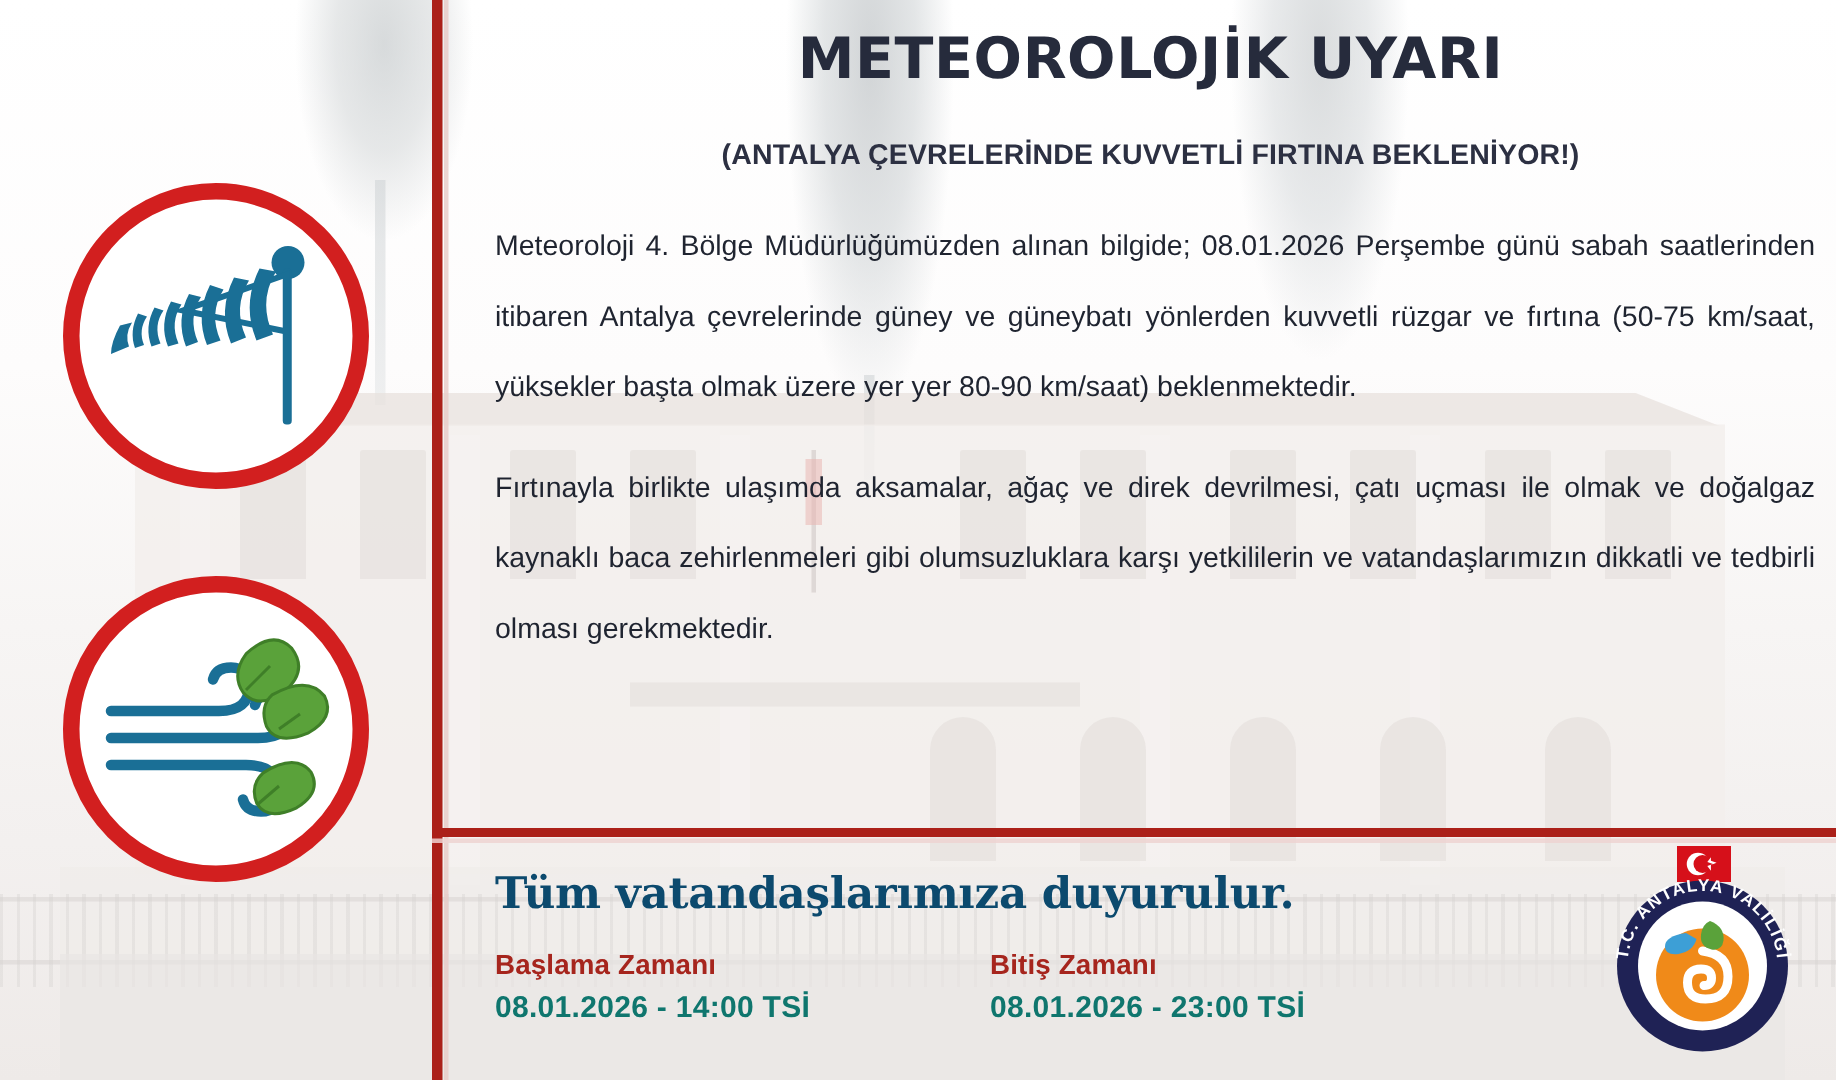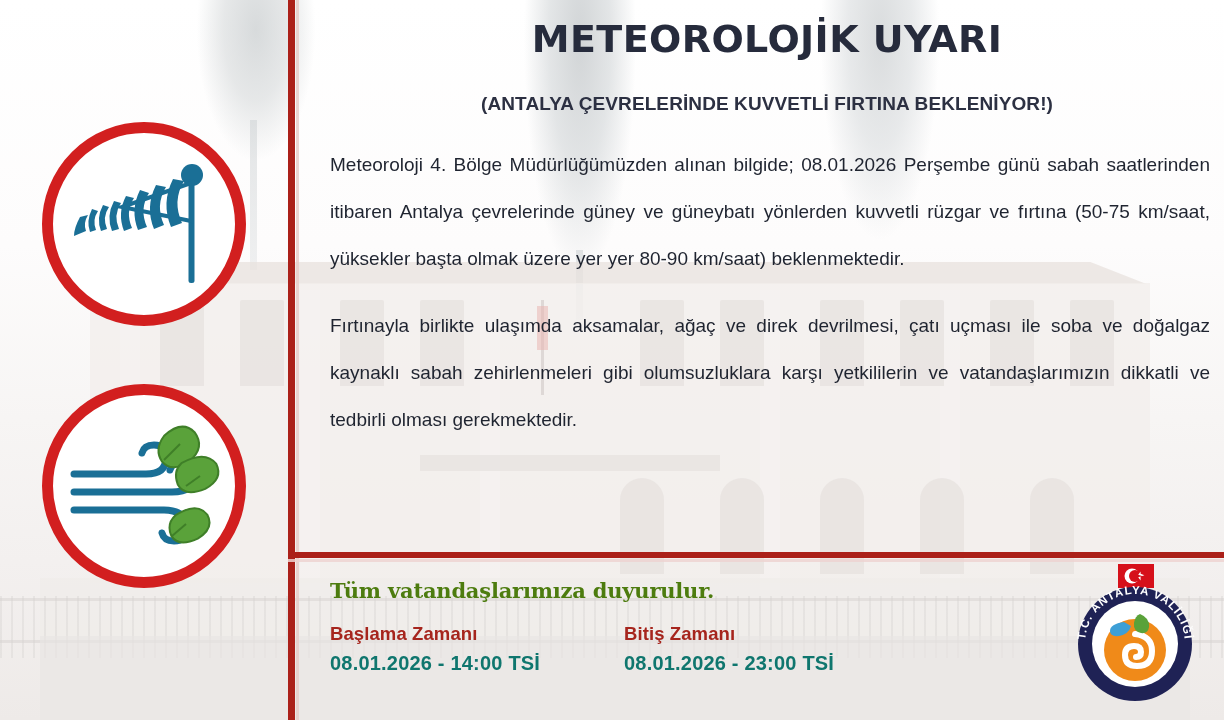--- a/index.html
+++ b/index.html
@@ -154,30 +154,30 @@
     text-align:justify;
     text-justify:inter-word;
     font-family:Liberation Sans, sans-serif;
   }
   .body-text p + p { margin-top:20px; }
 
   .footer {
     position:absolute; left:20px; top:578px; width:880px;
   }
   .footer-head {
-    font-size:21px;
+    font-size:29px;
     font-weight:bold;
-    color:#4d7c0f;
+    color:#0c4a6e;
     font-family:"DejaVu Serif", serif;
     letter-spacing:-.2px;
   }
   .times {
     margin-top:20px;
     display:flex;
-    gap:54px;
+    gap:90px;
   }
   .time-block { min-width:240px; }
   .time-label {
     font-size:18.5px; font-weight:bold; color:#a6251d; letter-spacing:.1px;
   }
   .time-value {
     margin-top:7px;
     font-size:20px; font-weight:bold; color:#0f766e; letter-spacing:.2px;
   }
 
@@ -286,21 +286,21 @@
 
   </div>
 
   <div class="content">
 
     <h1 class="title">METEOROLOJİK UYARI</h1>
     <h2 class="subtitle">(ANTALYA ÇEVRELERİNDE KUVVETLİ FIRTINA BEKLENİYOR!)</h2>
 
     <div class="body-text">
       <p>Meteoroloji 4. Bölge Müdürlüğümüzden alınan bilgide; 08.01.2026 Perşembe günü sabah saatlerinden itibaren Antalya çevrelerinde güney ve güneybatı yönlerden kuvvetli rüzgar ve fırtına (50-75 km/saat, yüksekler başta olmak üzere yer yer 80-90 km/saat) beklenmektedir.</p>
-      <p>Fırtınayla birlikte ulaşımda aksamalar, ağaç ve direk devrilmesi, çatı uçması ile soba ve doğalgaz kaynaklı sabah zehirlenmeleri gibi olumsuzluklara karşı yetkililerin ve  vatandaşlarımızın dikkatli ve tedbirli olması gerekmektedir.</p>
+      <p>Fırtınayla birlikte ulaşımda aksamalar, ağaç ve direk devrilmesi, çatı uçması ile olmak ve doğalgaz kaynaklı baca zehirlenmeleri gibi olumsuzluklara karşı yetkililerin ve  vatandaşlarımızın dikkatli ve tedbirli olması gerekmektedir.</p>
     </div>
 
     <div class="footer">
       <div class="footer-head">Tüm vatandaşlarımıza duyurulur.</div>
 
       <div class="times">
         <div class="time-block">
           <div class="time-label">Başlama Zamanı</div>
           <div class="time-value">08.01.2026 - 14:00 TSİ</div>
         </div>

